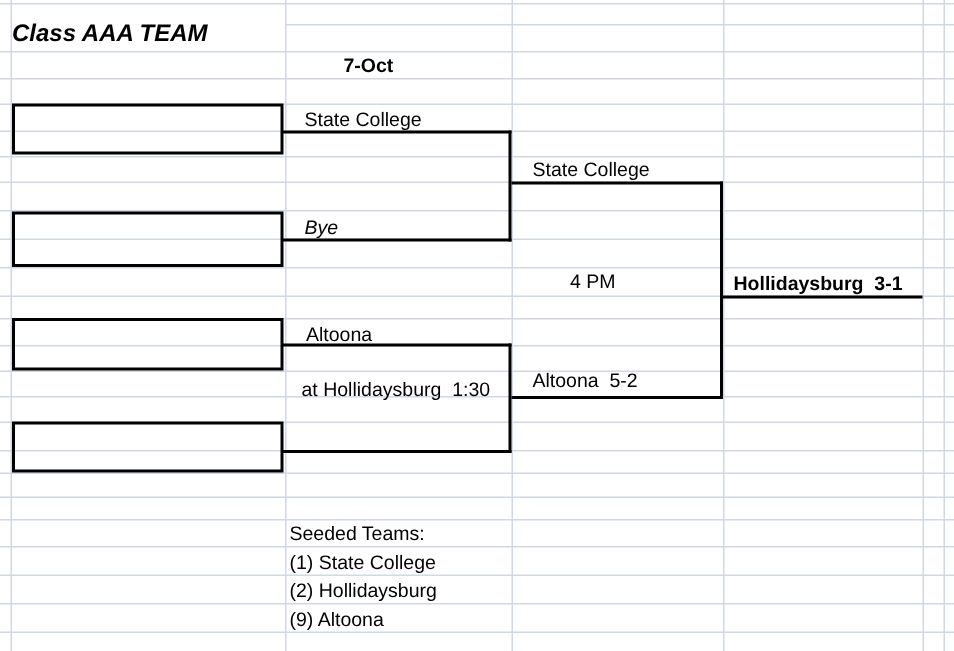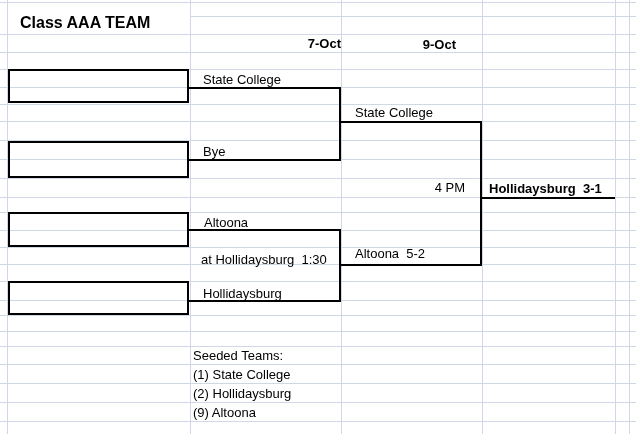--- a/index.html
+++ b/index.html
@@ -15,21 +15,21 @@
   .gl-h{position:absolute;height:1px;background:#d0d7e5;z-index:1;}
   .gl-v{position:absolute;width:1px;background:#d0d7e5;z-index:1;}
   
   .bl-h{position:absolute;height:2px;background:#000;z-index:3;}
   .bl-v{position:absolute;width:2px;background:#000;z-index:3;}
   
   .box{position:absolute;border:2px solid #000;background:transparent;z-index:3;box-sizing:border-box;}
   
   .txt{position:absolute;font-size:13px;line-height:15px;white-space:pre;z-index:4;}
   .b{font-weight:bold;}
-  .ctr{text-align:right;}
+  .ctr{text-align:left;padding-left:39px;}
   .title{font-size:16px;line-height:19px;font-weight:bold;}
 </style>
 </head>
 <body>
 
 <div class="sheet">
 
   <div id="gridlayer">
       <div class="gl-h" style="left: 0px; top: 2px; width: 636px; background: rgb(208, 215, 229);"></div>
       <div class="gl-h" style="left: 0px; top: 34px; width: 636px; background: rgb(208, 215, 229);"></div>
@@ -75,30 +75,28 @@
   <div class="bl-h" style="left:188px;top:300px;width:153px;"></div>
   <div class="bl-v" style="left:339px;top:87px;height:74px;"></div>
   <div class="bl-v" style="left:339px;top:229px;height:73px;"></div>
 
   <div class="bl-h" style="left:341px;top:121px;width:141px;"></div>
   <div class="bl-h" style="left:341px;top:264px;width:141px;"></div>
   <div class="bl-v" style="left:480px;top:121px;height:145px;"></div>
 
   <div class="bl-h" style="left:481px;top:197px;width:134px;"></div>
 
-  <div class="txt title" style="left:20px;top:13px;">Class AAA TEAM</div>
+  <div class="txt title" style="left:8px;top:13px;font-style:italic;">Class AAA TEAM</div>
 
   <div class="txt b ctr" style="left:190px;top:36px;width:151px;">7-Oct</div>
-  <div class="txt b ctr" style="left:341px;top:37px;width:115px;">9-Oct</div>
 
   <div class="txt" style="left:203px;top:72px;">State College</div>
-  <div class="txt" style="left:203px;top:144px;">Bye</div>
+  <div class="txt" style="left:203px;top:144px;font-style:italic;">Bye</div>
   <div class="txt" style="left:204px;top:215px;">Altoona</div>
   <div class="txt" style="left:201px;top:252px;">at Hollidaysburg  1:30</div>
-  <div class="txt" style="left:203px;top:286px;">Hollidaysburg</div>
 
   <div class="txt" style="left:355px;top:105px;">State College</div>
   <div class="txt ctr" style="left:341px;top:180px;width:124px;">4 PM</div>
   <div class="txt" style="left:355px;top:246px;">Altoona  5-2</div>
 
   <div class="txt b" style="left:489px;top:181px;">Hollidaysburg  3-1</div>
 
   <div class="txt" style="left:193px;top:348px;">Seeded Teams:</div>
   <div class="txt" style="left:193px;top:367px;">(1) State College</div>
   <div class="txt" style="left:193px;top:386px;">(2) Hollidaysburg</div>

